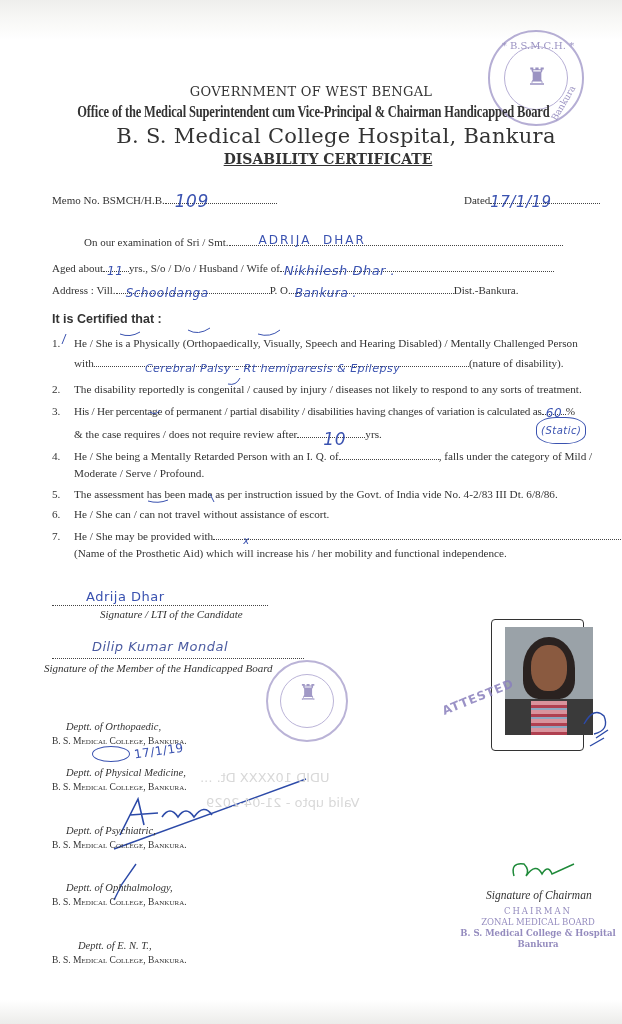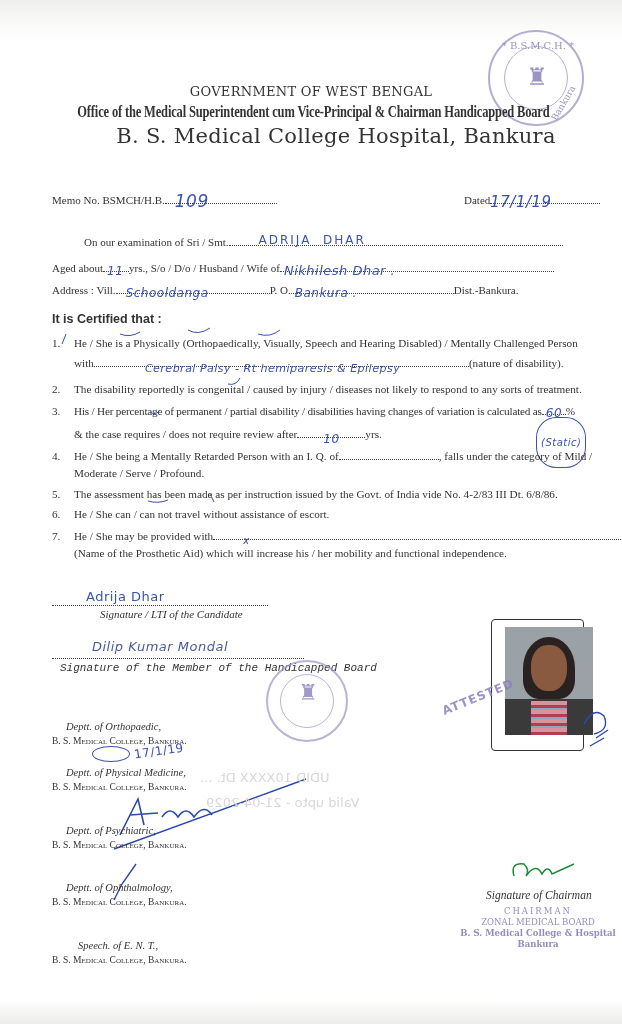--- a/index.html
+++ b/index.html
@@ -36,20 +36,21 @@
   <div class="abs stamp-ring" style="left:488px; top:30px; width:96px; height:96px; opacity:0.75;">
     <div class="abs stamp-ring" style="left:14px; top:14px; width:64px; height:64px; border-width:1.5px;"></div>
     <div class="abs purple" style="left:10px; top:8px; width:76px; text-align:center; font-size:10px;">* B.S.M.C.H. *</div>
     <div class="abs purple" style="left:34px; top:28px; width:26px; height:34px; font-size:24px; text-align:center; line-height:34px;">♜</div>
     <div class="abs purple" style="left:54px; top:66px; font-size:9px; transform:rotate(-60deg);">Bankura</div>
   </div>
 
   <div class="abs hdr-gov">GOVERNMENT OF WEST BENGAL</div>
   <div class="abs hdr-office">Office of the Medical Superintendent cum Vice-Principal &amp; Chairman Handicapped Board</div>
   <div class="abs hdr-hosp">B. S. Medical College Hospital, Bankura</div>
+  <div class="abs hdr-cert">DISABILITY CERTIFICATE</div>
 
   <div class="abs line" style="left:52px; top:194px;">
     <span>Memo No. BSMCH/H.B.</span><span class="dots" style="width:112px; position:relative;"><span class="abs hw" style="left:10px; top:-12px; font-size:17px;">109</span></span>
   </div>
   <div class="abs line" style="left:464px; top:194px;">
     <span>Dated</span><span class="dots" style="width:110px; position:relative;"><span class="abs hw" style="left:0px; top:-10px; font-size:15px;">17/1/19</span></span>
   </div>
 
   <div class="abs line" style="left:84px; top:236px;">
     <span>On our examination of Sri / Smt.</span><span class="dots" style="width:334px; position:relative;"><span class="abs hw" style="left:30px; top:-12px; font-size:12px; font-style:normal; letter-spacing:2px; white-space:pre;">ADRIJA  DHAR</span></span>
@@ -67,22 +68,22 @@
     <div><span class="num">1.</span><span>He / She is a Physically (Orthopaedically,  Visually,  Speech and Hearing Disabled) / Mentally Challenged Person</span></div>
     <div class="ind" style="margin-top:3px; white-space:nowrap;"><span>with</span><span class="dots" style="width:375px; position:relative;"><span class="abs hw" style="left:12px; top:-6px; font-size:11px; white-space:nowrap;margin-left:39px;">Cerebral Palsy - Rt hemiparesis &amp; Epilepsy</span></span><span>(nature of disability).</span></div>
   </div>
 
   <div class="abs item" style="top:381px;">
     <span class="num">2.</span><span>The disability reportedly is congenital / caused by injury / diseases not likely to respond to any sorts of treatment.</span>
   </div>
 
   <div class="abs item" style="top:403px; white-space:nowrap;">
     <div><span class="num">3.</span><span style="letter-spacing:-0.2px;">His / Her percentage of permanent / partial disability / disabilities having changes of variation is calculated as</span><span class="dots" style="width:24px; position:relative;"><span class="abs hw" style="left:4px; top:-9px; font-size:12px;">60</span></span><span>%</span></div>
-    <div class="ind" style="margin-top:6px;"><span>&amp; the case requires / does not require review after</span><span class="dots" style="width:68px; position:relative;"><span class="abs hw" style="left:26px; top:-6px; font-size:12px;">10</span></span><span>yrs.</span></div>
-    <div class="abs hw" style="left:484px; top:14px; font-size:10px; border:1px solid #3a52b0; border-radius:40%; padding:16px 4px;">(Static)</div>
+    <div class="ind" style="margin-top:6px;"><span>&amp; the case requires / does not require review after</span><span class="dots" style="width:68px; position:relative;"><span class="abs hw" style="left:26px; top:-6px; font-size:17px;">10</span></span><span>yrs.</span></div>
+    <div class="abs hw" style="left:484px; top:14px; font-size:10px; border:1px solid #3a52b0; border-radius:40%; padding:4px 4px;">(Static)</div>
   </div>
 
   <div class="abs item" style="top:448px;">
     <div style="white-space:nowrap;"><span class="num">4.</span><span>He / She being a Mentally Retarded Person with an I. Q. of</span><span class="dots" style="width:100px;"></span><span>, falls under the category of Mild /</span></div>
     <div class="ind">Moderate / Serve / Profound.</div>
   </div>
 
   <div class="abs item" style="top:486px;">
     <span class="num">5.</span><span>The assessment has been made as per instruction issued by the Govt. of India vide No. 4-2/83 III  Dt. 6/8/86.</span>
   </div>
@@ -95,21 +96,21 @@
     <div style="white-space:nowrap;"><span class="num">7.</span><span>He / She may be provided with</span><span class="dots" style="width:410px; position:relative;"><span class="abs hw" style="left:30px; top:-7px; font-size:10px;">x</span></span></div>
     <div class="ind">(Name of the Prosthetic Aid) which will increase his / her mobility and functional independence.</div>
   </div>
 
   <div class="abs hw" style="left:86px; top:589px; font-size:13px; font-style:normal;">Adrija Dhar</div>
   <div class="abs" style="left:52px; top:605px; width:216px; border-bottom:1px dotted #444;"></div>
   <div class="abs sig-label" style="left:100px; top:608px;">Signature / LTI of the Candidate</div>
 
   <div class="abs hw" style="left:92px; top:639px; font-size:13px; color:#4a5aa0;">Dilip Kumar Mondal</div>
   <div class="abs" style="left:52px; top:658px; width:252px; border-bottom:1px dotted #444;"></div>
-  <div class="abs sig-label" style="left:60px; top:662px;font-family:Liberation Mono, monospace;">Signature of the Member of the Handicapped Board</div>
+  <div class="abs sig-label" style="left:44px; top:662px;">Signature of the Member of the Handicapped Board</div>
 
   <div class="abs stamp-ring" style="left:266px; top:660px; width:82px; height:82px; opacity:0.7;">
     <div class="abs stamp-ring" style="left:12px; top:12px; width:54px; height:54px; border-width:1px;"></div>
     <div class="abs purple" style="left:26px; top:18px; width:28px; font-size:22px; text-align:center;">♜</div>
   </div>
 
   <div class="abs dept" style="top:708px;margin-top:11px;">
     <div class="d1">Deptt. of Orthopaedic,</div>
     <div class="d2">B. S. Medical College, Bankura.</div>
   </div>
@@ -132,21 +133,21 @@
 
   <svg class="abs" style="left:110px; top:862px;" width="30" height="40">
     <path d="M4 38 L12 22 L26 2" stroke="#2c4aa8" stroke-width="1.4" fill="none"></path>
   </svg>
   <div class="abs dept" style="top:880px;">
     <div class="d1">Deptt. of Ophthalmology,</div>
     <div class="d2">B. S. Medical College, Bankura.</div>
   </div>
 
   <div class="abs dept" style="top:938px;">
-    <div class="d1" style="padding-left:26px;">Speech. of E. N. T.,</div>
+    <div class="d1" style="padding-left:26px;">Deptt. of E. N. T.,</div>
     <div class="d2">B. S. Medical College, Bankura.</div>
   </div>
 
   <div class="abs" style="left:200px; top:770px; font-size:13px; color:#d8d8d8; font-family:'DejaVu Sans',sans-serif; transform:scaleX(-1);">
     <div style="padding-left:40px;">UDID  10XXXX  Dt. ...</div>
     <div style="padding-left:10px; margin-top:10px;">Valid upto - 21-04-2029</div>
   </div>
 
   <div class="abs photo-frame"></div>
   <div class="abs photo">

